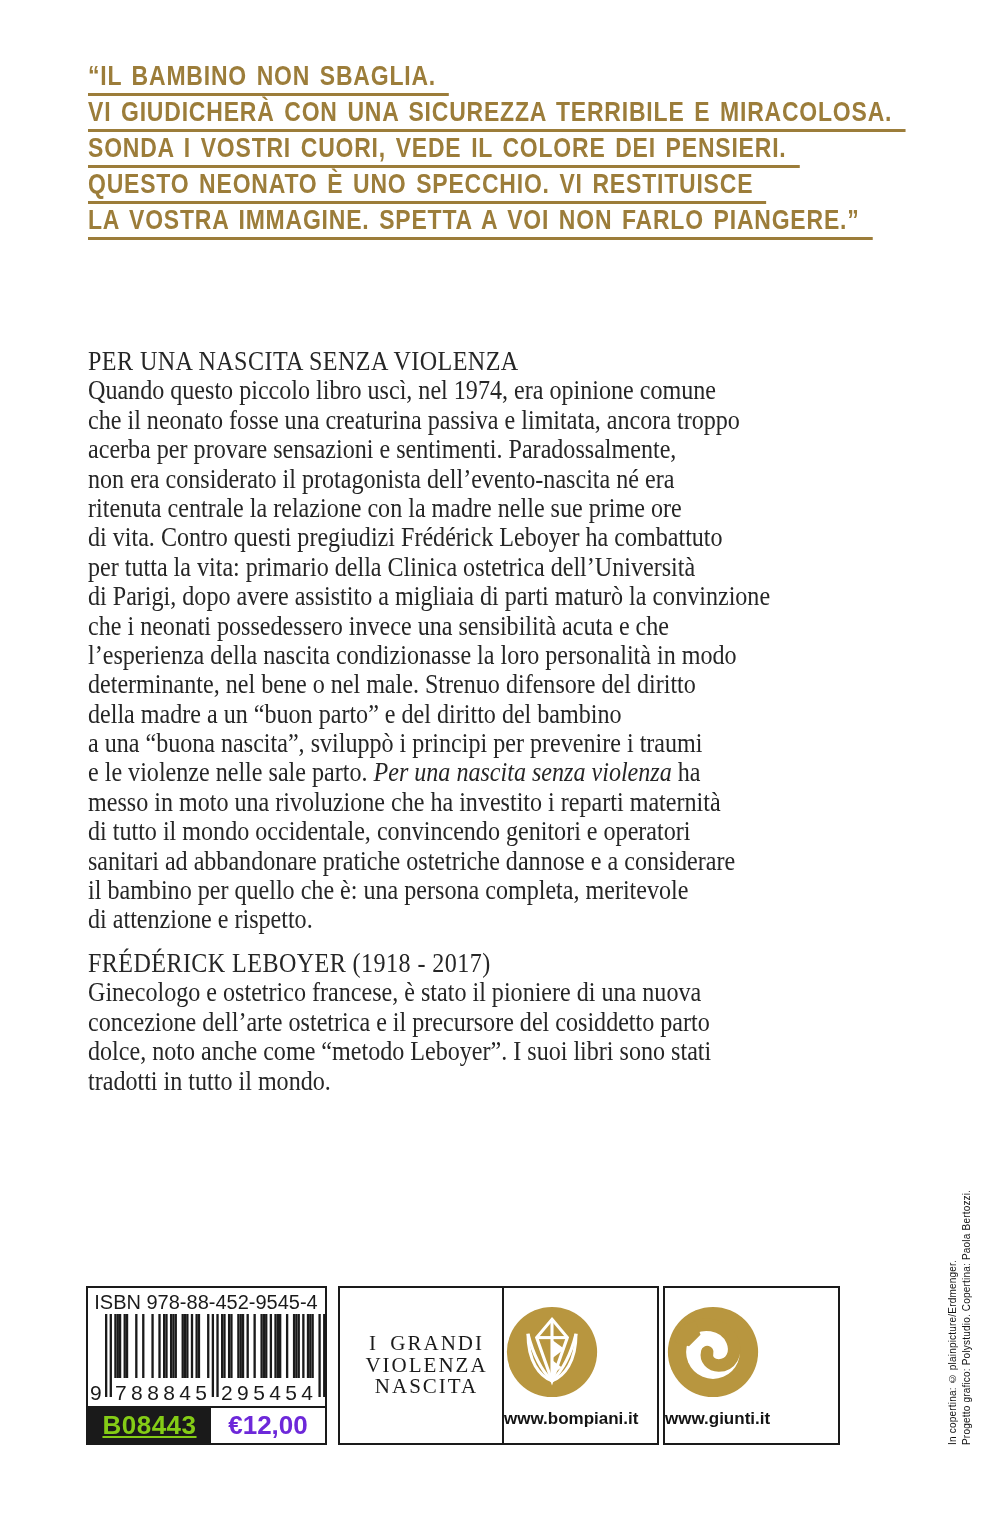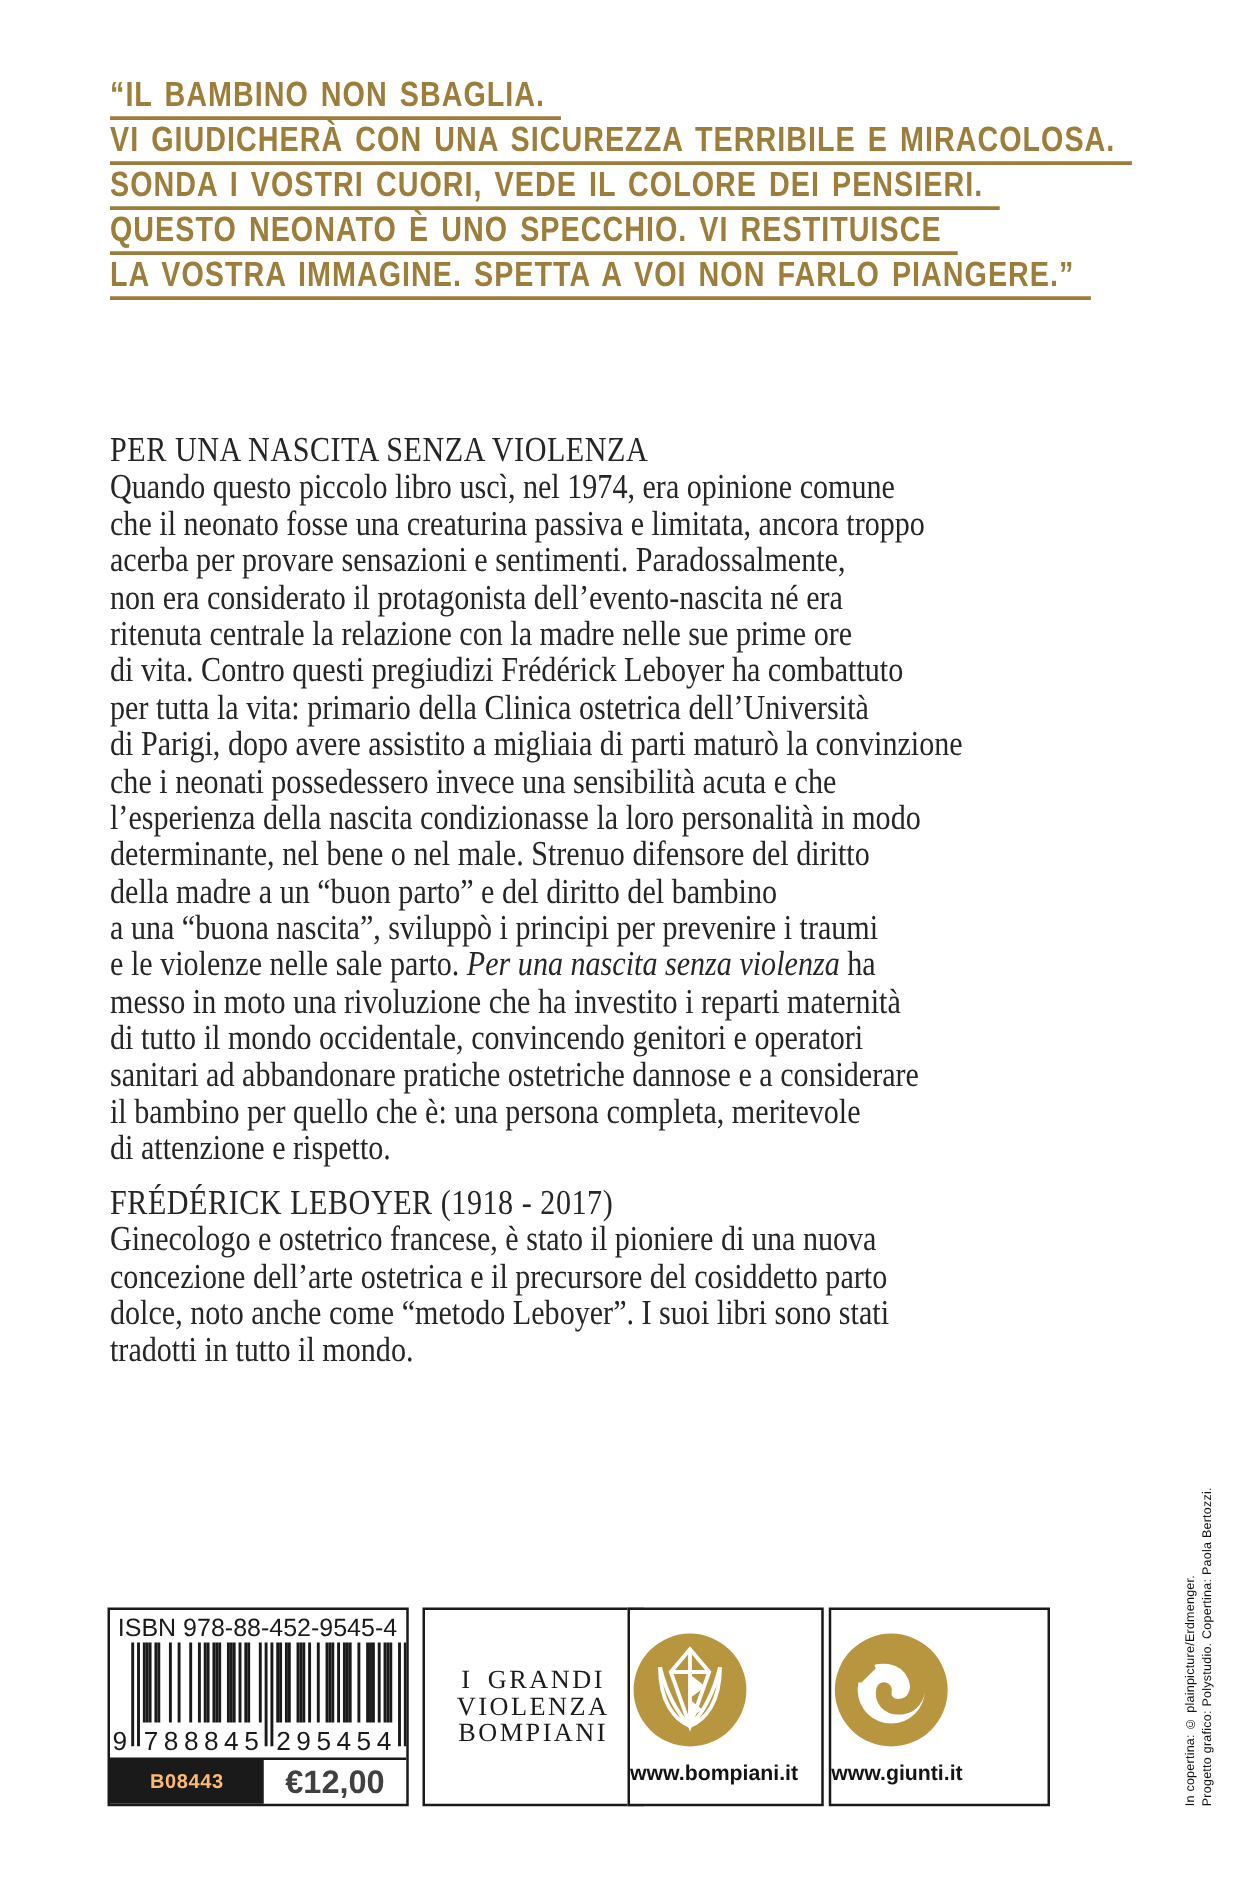--- a/index.html
+++ b/index.html
@@ -45,27 +45,27 @@
     border:2px solid var(--line,#1a1a1a);
     box-sizing:border-box;background:#fff;
   }
   .box-barcode{left:86px;width:241px;display:flex;flex-direction:column;}
   .barcode-area{flex:1;display:flex;align-items:flex-start;justify-content:center;}
   .price-row{
     height:39px;border-top:2px solid var(--line,#1a1a1a);
     display:flex;font-family:"Liberation Sans",sans-serif;font-weight:bold;
   }
   .code-cell{
-    width:123px;background:#1a1a1a;color:#fdba74;
+    width:123px;background:#1a1a1a;color:#84cc16;
     display:flex;align-items:center;justify-content:center;
-    font-size:16px;letter-spacing:0.5px;
+    font-size:26px;letter-spacing:0.5px;text-decoration:underline;
   }
   .price-cell{
     flex:1;display:flex;align-items:center;justify-content:center;
-    font-size:26px;color:#404040;
+    font-size:26px;color:#6d28d9;
   }
   .box-series{
     left:338px;width:177px;
     display:flex;flex-direction:column;align-items:center;justify-content:center;
   }
   .series-line{
     font-family:"Liberation Serif",serif;
     font-size:21px;line-height:21.5px;letter-spacing:2px;word-spacing:5px;
     color:#1b1b1b;text-align:center;
   }
@@ -203,21 +203,21 @@
     </div>
     <div class="price-row">
       <div class="code-cell">B08443</div>
       <div class="price-cell">€12,00</div>
     </div>
   </div>
 
   <div class="fbox box-series">
     <div class="series-line">I GRANDI</div>
     <div class="series-line">VIOLENZA</div>
-    <div class="series-line">BOMPIANI</div>
+    <div class="series-line">NASCITA</div>
   </div>
 
   <div class="fbox box-logo box-bompiani">
     <svg class="logo-svg" viewBox="-50 -50 100 100">
       <circle r="47" fill="#b8963f" class="gold-fill"></circle>
       <g stroke="#ffffff" stroke-width="3.2" fill="none" stroke-linejoin="miter">
         <path d="M -25,-19 C -25,10 -13,25 0,30 C 13,25 25,10 25,-19"></path>
         <path d="M -25,-19 Q -17,13 0,30"></path>
         <path d="M 25,-19 Q 17,13 0,30"></path>
         <path d="M 0,-34 L 16,-15 L 0,30 L -16,-15 Z"></path>

